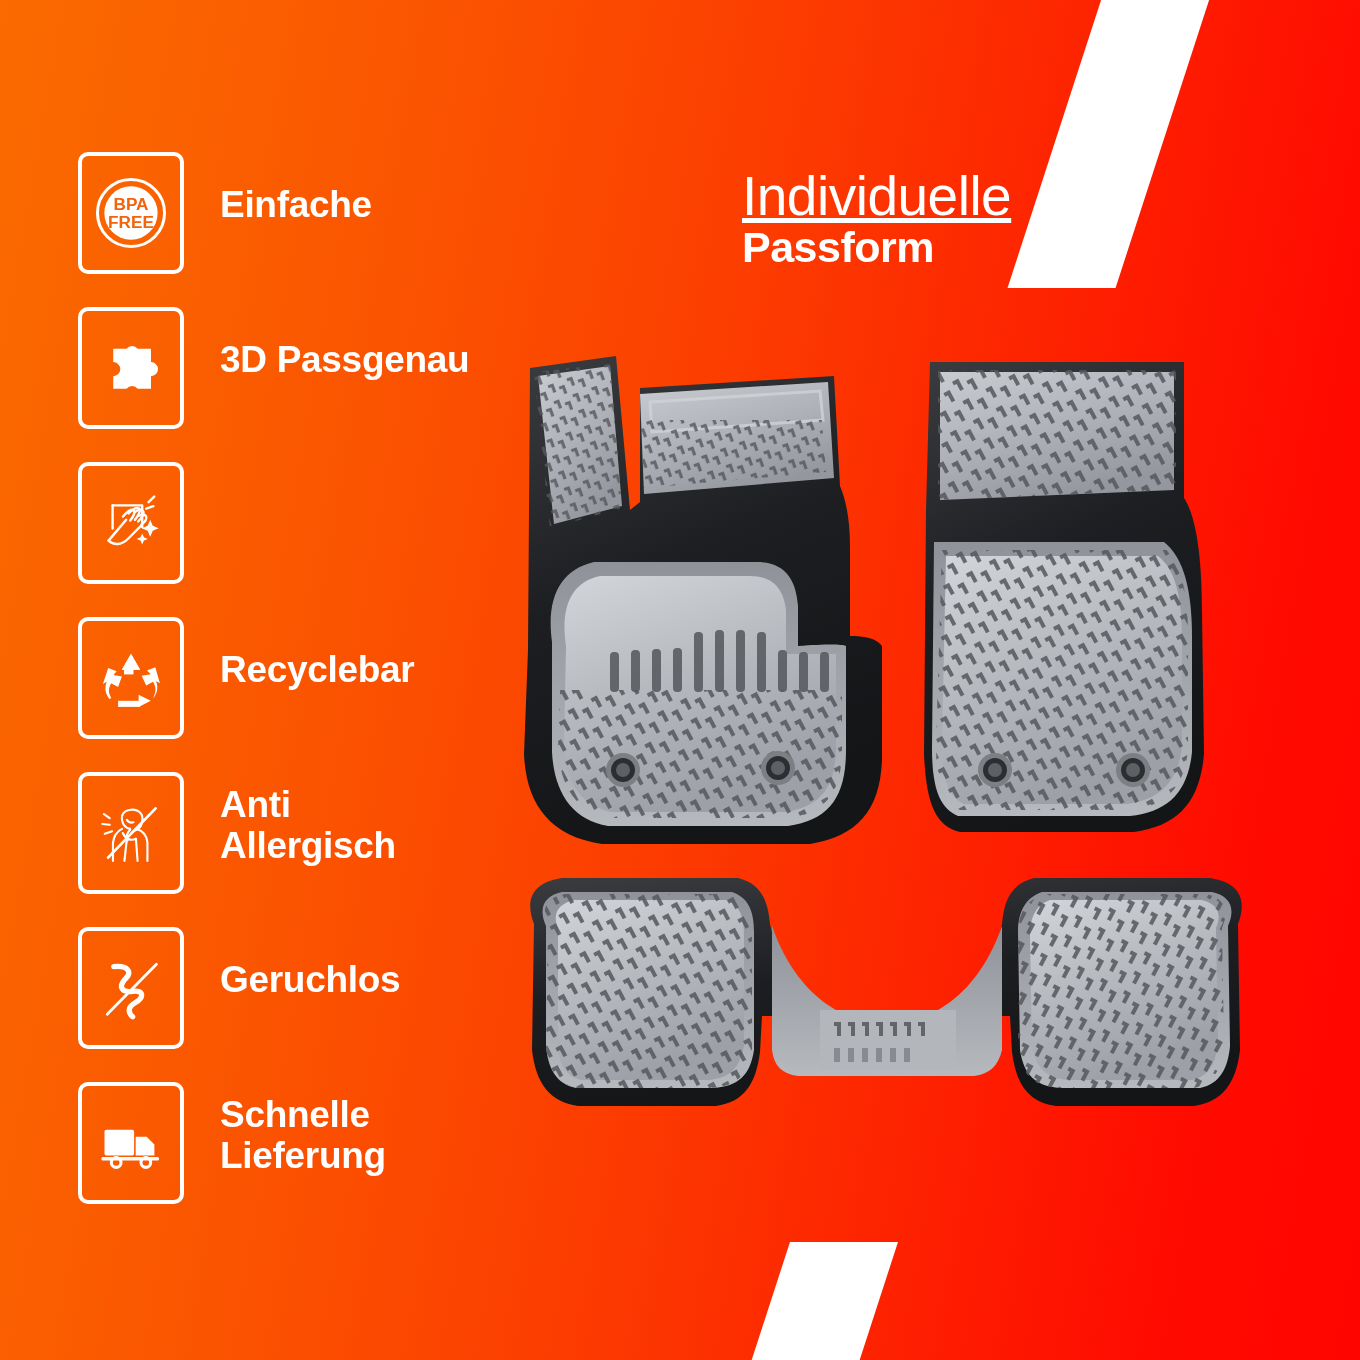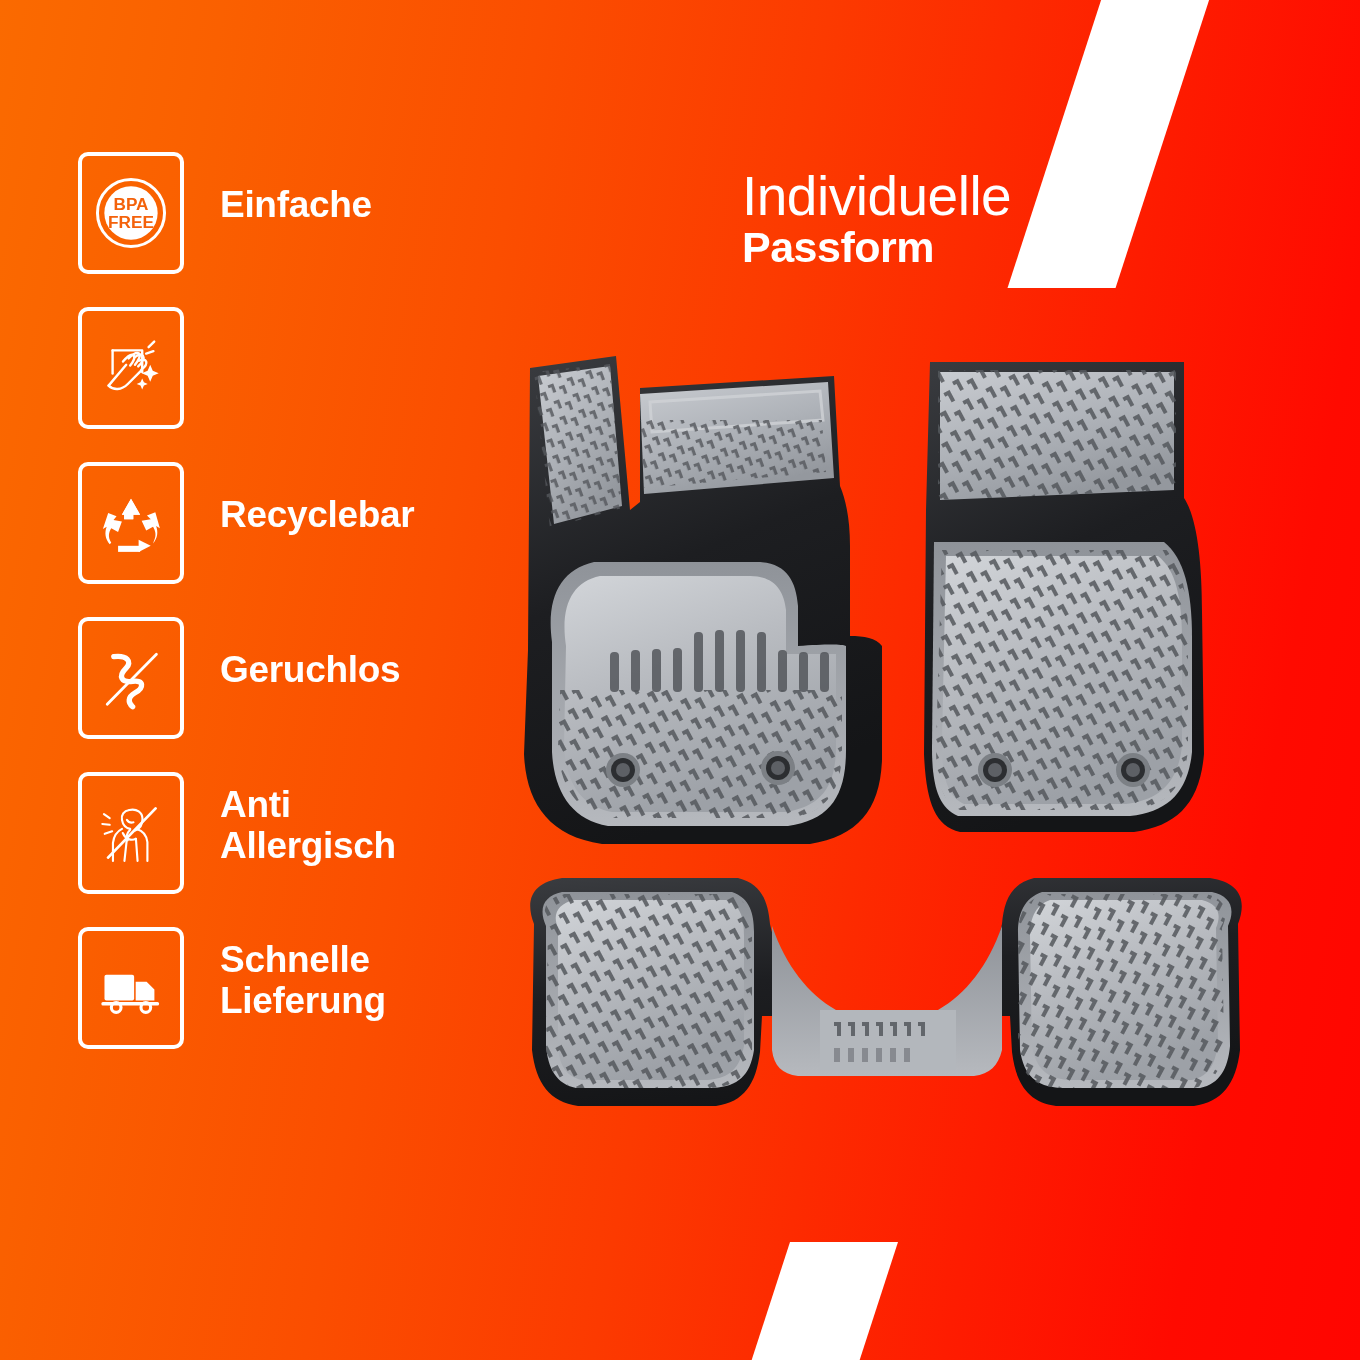--- a/index.html
+++ b/index.html
@@ -92,20 +92,21 @@
     position: absolute;
     left: 742px;
     top: 168px;
     color: #ffffff;
     line-height: 1.04;
   }
   #headline-line1 {
     font-size: 55px;
     font-weight: 300;
     letter-spacing: -0.5px;
+    text-decoration: underline;
   }
   #headline-line2 {
     font-size: 43px;
     font-weight: bold;
     letter-spacing: -0.5px;
   }
 
   
   #product-area {
     position: absolute;
@@ -136,20 +137,41 @@
         <svg viewBox="0 0 100 100" width="86" height="86">
           <circle cx="50" cy="50" r="39" fill="none" stroke="#ffffff" stroke-width="3.5"></circle>
           <circle cx="50" cy="50" r="31" fill="#ffffff"></circle>
           <text x="50" y="46" text-anchor="middle" fill="#F4620B" font-family="Liberation Sans, sans-serif" font-size="20" font-weight="bold">BPA</text>
           <text x="50" y="68" text-anchor="middle" fill="#F4620B" font-family="Liberation Sans, sans-serif" font-size="20" font-weight="bold">FREE</text>
         </svg>
       </div>
       <div class="feature-label">Einfache</div>
     </div>
 
+    <div class="feature-row">
+      <div class="feature-icon-box">
+        <svg viewBox="0 0 100 100" width="74" height="74">
+          <path fill="#ffffff" d="
+            M26 24
+            L44 24
+            A9.5 9.5 0 0 1 59 24
+            L77 24
+            L77 42
+            A9.5 9.5 0 0 1 77 61
+            L77 78
+            L59 78
+            A9.5 9.5 0 0 0 44 78
+            L26 78
+            L26 61
+            A9.5 9.5 0 0 0 26 42
+            Z"></path>
+        </svg>
+      </div>
+      <div class="feature-label">3D Passgenau</div>
+    </div>
 
     <div class="feature-row">
       <div class="feature-icon-box">
         <svg viewBox="0 0 100 100" width="80" height="80">
           <g fill="none" stroke="#ffffff" stroke-width="3" stroke-linecap="round" stroke-linejoin="round">
             <path d="M27 28 L64 28 L64 55"></path>
             <path d="M27 28 L27 57"></path>
             <path d="M22 72 L44 46"></path>
             <path d="M40 42 C45 36 50 32 53 34 C56 36 53 42 49 47"></path>
             <path d="M47 38 C52 33 57 30 60 32 C63 34 59 41 55 46"></path>
@@ -174,30 +196,20 @@
             <path d="M50 18 L62 39 L53 39 L53 45 L41 45 L41 39 L38 39 Z"></path>
             <path d="M62 39 L53 39 L53 45 L41 45 L41 39 L38 39 L50 18 Z"></path>
             <path d="M24 76 C19 68 21 62 24 57 L33 62 L38 48 L27 46 L31 41 L20 37 L13 58 L18 55 C15 63 16 71 22 78 Z"></path>
             <path d="M80 74 C84 66 82 60 79 55 L70 60 L64 47 L76 45 L71 40 L82 36 L88 57 L83 54 C86 62 85 70 79 77 Z"></path>
             <path d="M33 80 L62 80 L62 88 L33 88 Z"></path>
             <path d="M60 72 L76 80 L60 88 Z"></path>
           </g>
         </svg>
       </div>
       <div class="feature-label">Recyclebar</div>
-    </div>
-
-    <div class="feature-row">
-      <div class="feature-icon-box">
-        <svg viewBox="0 0 100 100" width="82" height="82">
-          <path fill="none" stroke="#ffffff" stroke-width="6.5" stroke-linecap="round" stroke-linejoin="round" d="M29 24 C45 22 52 30 44 38 C34 48 38 56 52 54 C66 52 66 62 55 68 C46 73 46 80 52 85"></path>
-          <line x1="21" y1="82" x2="81" y2="21" stroke="#ffffff" stroke-width="3.4" stroke-linecap="round"></line>
-        </svg>
-      </div>
-      <div class="feature-label">Geruchlos</div>
     </div>
 
     <div class="feature-row">
       <div class="feature-icon-box">
         <svg viewBox="0 0 100 100" width="82" height="82">
           <g fill="none" stroke="#ffffff" stroke-width="2.6" stroke-linecap="round" stroke-linejoin="round">
             <path d="M48 22 C57 20 64 25 64 33 C64 40 61 45 55 47"></path>
             <path d="M48 22 C41 23 38 28 39 34 C40 40 44 44 49 45"></path>
             <path d="M45 34 C47 37 50 38 53 37"></path>
             <path d="M39 45 C33 48 29 54 28 62 L28 84"></path>
@@ -208,20 +220,30 @@
             <path d="M49 46 C45 50 44 55 46 59"></path>
             <path d="M24 32 L17 27"></path>
             <path d="M24 40 L15 39"></path>
             <path d="M27 48 L18 51"></path>
           </g>
           <line x1="22" y1="80" x2="80" y2="20" stroke="#ffffff" stroke-width="3.4" stroke-linecap="round"></line>
         </svg>
       </div>
       <div class="feature-label">Anti
 Allergisch</div>
+    </div>
+
+    <div class="feature-row">
+      <div class="feature-icon-box">
+        <svg viewBox="0 0 100 100" width="82" height="82">
+          <path fill="none" stroke="#ffffff" stroke-width="6.5" stroke-linecap="round" stroke-linejoin="round" d="M29 24 C45 22 52 30 44 38 C34 48 38 56 52 54 C66 52 66 62 55 68 C46 73 46 80 52 85"></path>
+          <line x1="21" y1="82" x2="81" y2="21" stroke="#ffffff" stroke-width="3.4" stroke-linecap="round"></line>
+        </svg>
+      </div>
+      <div class="feature-label">Geruchlos</div>
     </div>
 
     <div class="feature-row">
       <div class="feature-icon-box">
         <svg viewBox="0 0 100 100" width="78" height="78">
           <g fill="#ffffff">
             <rect x="16" y="33" width="38" height="33" rx="2.5"></rect>
             <path d="M56 42 L70 42 L80 52 L80 66 L56 66 Z"></path>
             <rect x="12" y="68" width="74" height="4.5" rx="2"></rect>
           </g>

